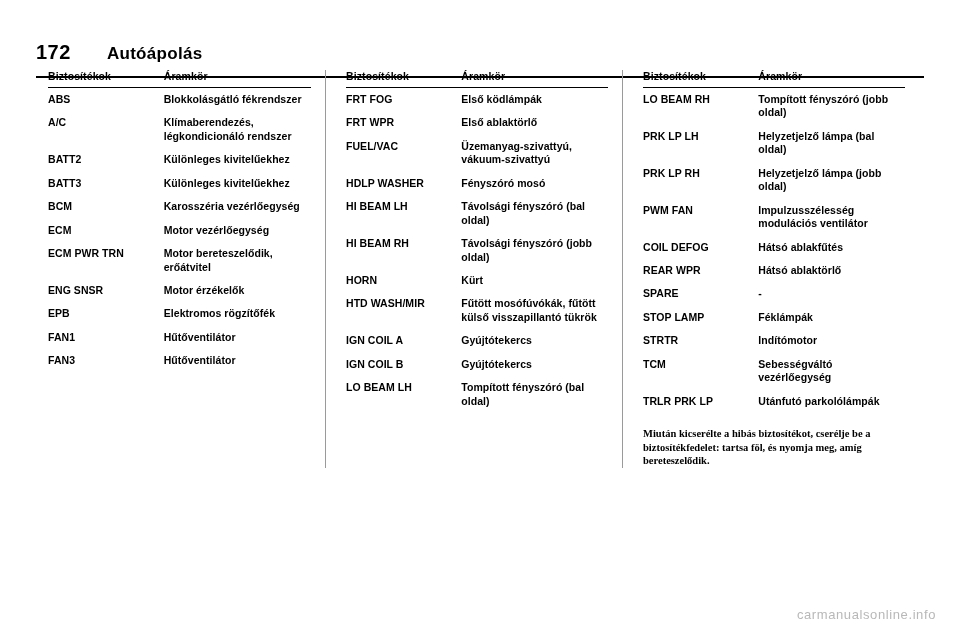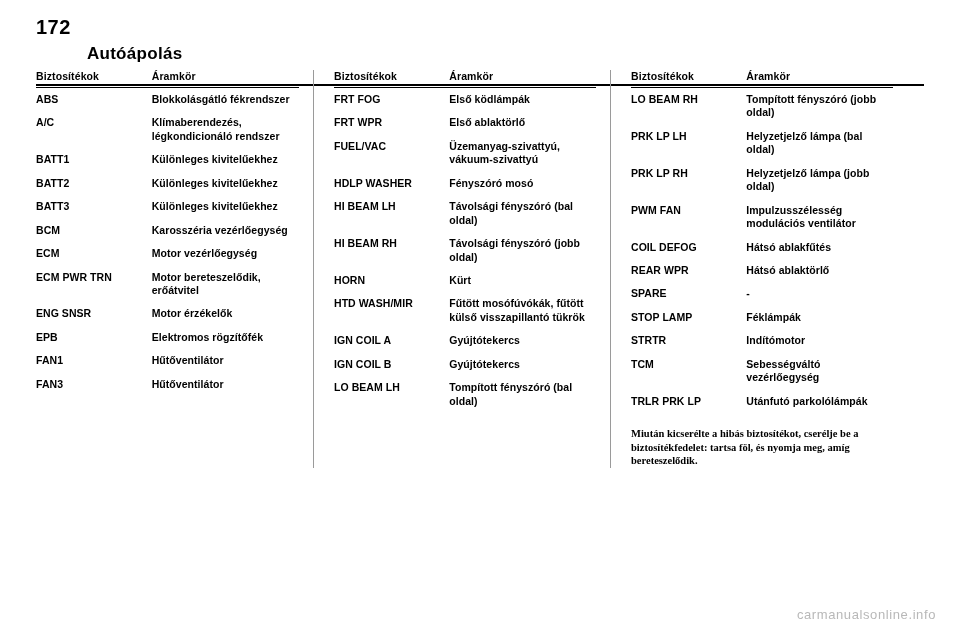--- a/index.html
+++ b/index.html
@@ -23,42 +23,42 @@
     background: #ffffff;
   }
   .header {
     position: absolute;
     left: 36px;
     top: 16px;
     width: 888px;
   }
   .header-line {
     display: flex;
-    align-items: flex-start;
-    gap: 16px;
-    padding-bottom: 20px;
+    align-items: flex-end;
+    gap: 36px;
+    padding-bottom: 12px;
   }
   .page-num {
     font-size: 20px;
     font-weight: bold;
     letter-spacing: 0.5px;
   }
   .page-title {
     font-size: 17px;
     font-weight: bold;
     letter-spacing: 0.3px;
     margin-top: 28px;
   }
   .header-rule {
     border-bottom: 2px solid #000000;
     width: 100%;
   }
   .columns {
     position: absolute;
-    left: 36px;
+    left: 48px;
     top: 70px;
     width: 890px;
     display: flex;
     gap: 0px;
   }
   .col {
     width: 277px;
     padding-right: 14px;
     box-sizing: border-box;
     position: relative;
@@ -148,24 +148,20 @@
           <tbody>
             <tr>
               <td class="c1">ABS</td>
               <td class="c2">Blokkolásgátló fékrendszer</td>
             </tr>
             <tr>
               <td class="c1">A/C</td>
               <td class="c2">Klímaberendezés, légkondicionáló rendszer</td>
             </tr>
             <tr>
-              <td class="c1">BATT1</td>
-              <td class="c2">Különleges kivitelűekhez</td>
-            </tr>
-            <tr>
               <td class="c1">BATT2</td>
               <td class="c2">Különleges kivitelűekhez</td>
             </tr>
             <tr>
               <td class="c1">BATT3</td>
               <td class="c2">Különleges kivitelűekhez</td>
             </tr>
             <tr>
               <td class="c1">BCM</td>
               <td class="c2">Karosszéria vezérlőegység</td>

